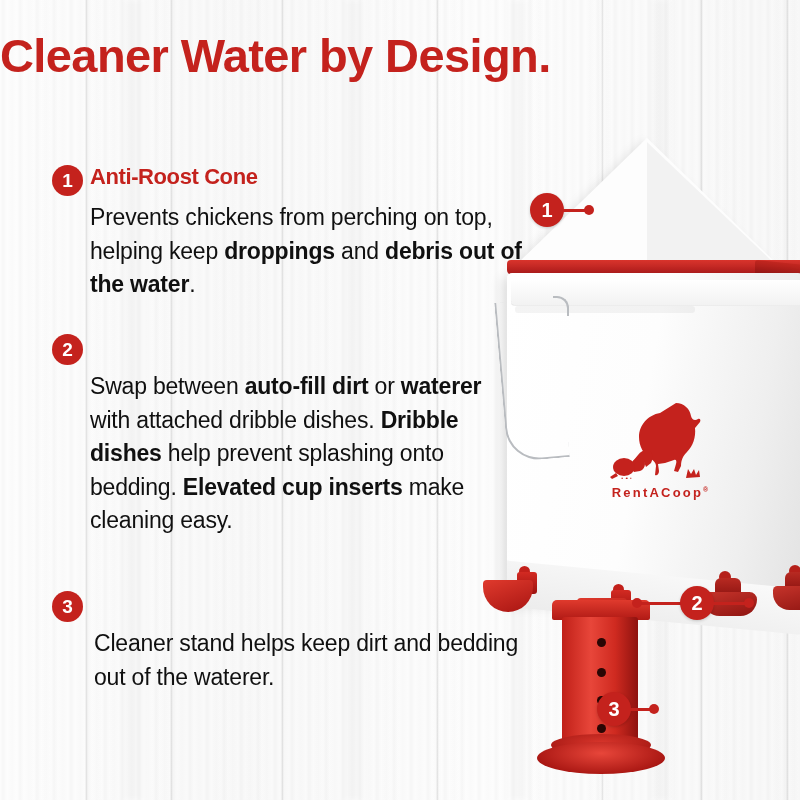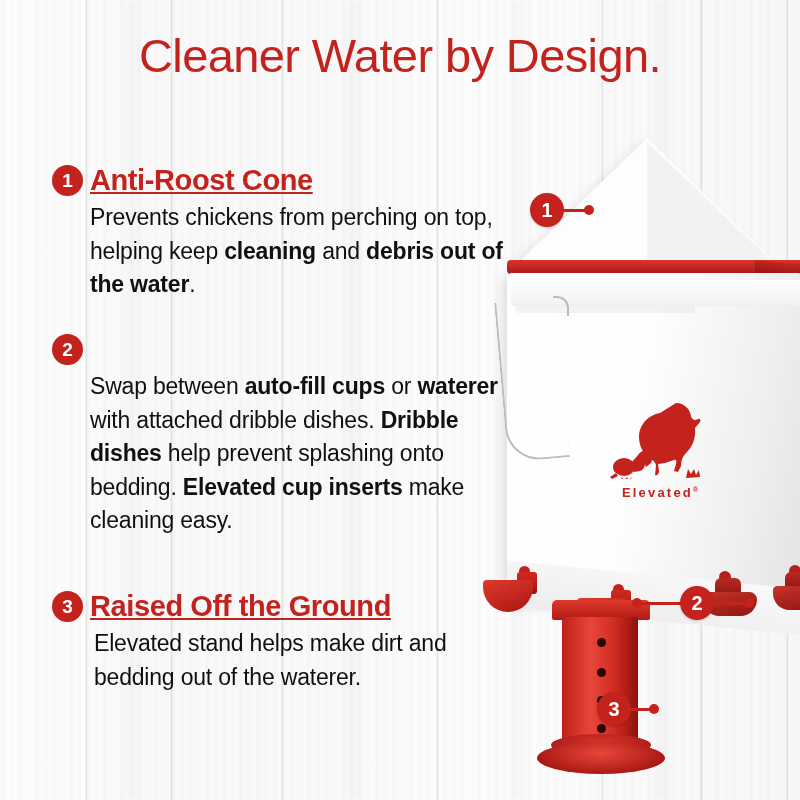--- a/index.html
+++ b/index.html
@@ -35,22 +35,22 @@
     position: absolute; top: 0; bottom: 0;
     width: 26px;
     background: linear-gradient(90deg,
       rgba(0,0,0,0.00), rgba(0,0,0,0.028) 50%, rgba(0,0,0,0.00));
     filter: blur(3px);
   }
 
   
   #title {
     position: absolute; left: 0; top: 28px; width: 800px;
-    text-align: center;
-    font-size: 47px; font-weight: 400; letter-spacing: -0.6px;
+    text-align: left;
+    font-size: 47px; font-weight: 700; letter-spacing: -0.6px;
     color: #c4221d;
     white-space: nowrap;
   }
 
   
   .feature { position: absolute; left: 52px; width: 470px; }
   #f1 { top: 164px; }
   #f2 { top: 333px; }
   #f3 { top: 590px; }
 
@@ -58,22 +58,22 @@
   .badge {
     position: absolute; left: 0; top: 1px;
     width: 31px; height: 31px; border-radius: 50%;
     background: #c4221d;
     color: #fff; font-size: 19px; font-weight: 700;
     display: flex; align-items: center; justify-content: center;
     line-height: 1;
   }
   .f-title {
     position: absolute; left: 38px; top: 0;
-    font-size: 29px; font-weight: 700; letter-spacing: -0.4px;
-    color: #c4221d; white-space: nowrap; text-decoration: underline;
+    font-size: 22px; font-weight: 700; letter-spacing: -0.4px;
+    color: #c4221d; white-space: nowrap;
   }
   .f-body {
     margin-top: 3px; margin-left: 38px;
     font-size: 23px; line-height: 33.5px; color: #101010;
     letter-spacing: -0.2px;
   }
   .f-body b { font-weight: 700; }
   #f3 .f-body { margin-left: 42px; }
 
   
@@ -288,21 +288,21 @@
       <svg width="116" height="84" viewBox="0 0 116 84">
         <g fill="#c4221d">
           <path d="M74 8c8 0 14 6 15 13 1 4 4 5 7 3 2-1 3 1 2 3l-5 6c1 9-2 18-8 24-4 4-6 8-6 14l-3 6-4-1 2-7c1-3 0-5-2-4l-9 3-7 1 1 7c0 3-2 5-4 4l1-9c0-3-2-5-5-7-8-5-12-13-12-22 0-12 9-22 21-24l16-10z"></path>
           <path d="M47 55c5 4 4 9 2 13l-5 4-2-5c-1-3-3-4-5-2l-4 4-2-3 5-6c3-4 7-6 11-5z"></path>
           <path d="M36 62c4 0 7 3 7 7 0 3-2 6-5 7l-6 1-3-4c-1-3 0-6 3-8l4-3z"></path>
           <ellipse cx="22" cy="72" rx="11" ry="9"></ellipse>
           <path d="M14 78l-6 4 2 2 6-3zM30 68l5-5 2 2-5 5z"></path>
           <path d="M86 74l3 5 3-5 2 6 3-5 1 7-14 1zM20 82l2 4 3-4 2 5 2-5 1 6-12 1z"></path>
         </g>
       </svg>
-      <div class="logo-word"><span>Elevated</span><sup>®</sup></div>
+      <div class="logo-word"><span>RentACoop</span><sup>®</sup></div>
     </div>
 
     <div class="cup" style="left:28px; top:452px;">
       <div class="cup-nub"></div>
       <div class="cup-arm"></div>
       <div class="cup-bowl"></div>
     </div>
     <div class="cup" style="left:122px; top:470px;">
       <div class="cup-nub"></div>
       <div class="cup-arm"></div>
@@ -348,31 +348,30 @@
     <div class="co-dot">3</div>
     <div class="co-line" style="left:32px; top:16px; width:22px;"></div>
     <div class="co-tip" style="left:52px; top:12px;"></div>
   </div>
 
   <div class="feature" id="f1">
     <div class="f-head">
       <div class="badge">1</div>
       <div class="f-title">Anti-Roost Cone</div>
     </div>
-    <div class="f-body">Prevents chickens from perching on top, helping keep <b>cleaning</b> and <b>debris out of the water</b>.</div>
+    <div class="f-body">Prevents chickens from perching on top, helping keep <b>droppings</b> and <b>debris out of the water</b>.</div>
   </div>
 
   <div class="feature" id="f2">
     <div class="f-head">
       <div class="badge">2</div>
     </div>
-    <div class="f-body">Swap between <b>auto-fill cups</b> or <b>waterer</b> with attached dribble dishes. <b>Dribble dishes</b> help prevent splashing onto bedding. <b>Elevated cup inserts</b> make cleaning easy.</div>
+    <div class="f-body">Swap between <b>auto-fill dirt</b> or <b>waterer</b> with attached dribble dishes. <b>Dribble dishes</b> help prevent splashing onto bedding. <b>Elevated cup inserts</b> make cleaning easy.</div>
   </div>
 
   <div class="feature" id="f3">
     <div class="f-head">
       <div class="badge">3</div>
-      <div class="f-title">Raised Off the Ground</div>
-    </div>
-    <div class="f-body">Elevated stand helps make dirt and bedding out of the waterer.</div>
+    </div>
+    <div class="f-body">Cleaner stand helps keep dirt and bedding out of the waterer.</div>
   </div>
 
 </div>
 
 </body></html>

